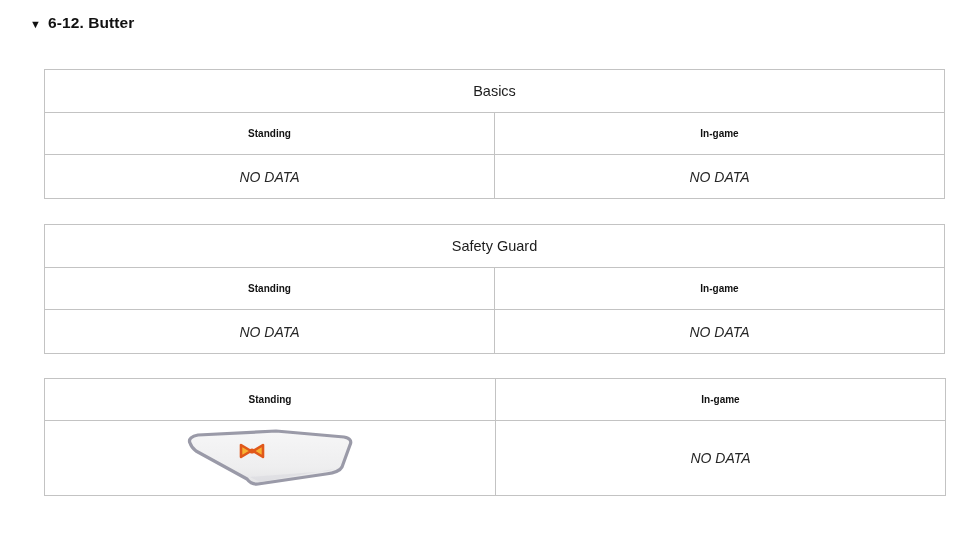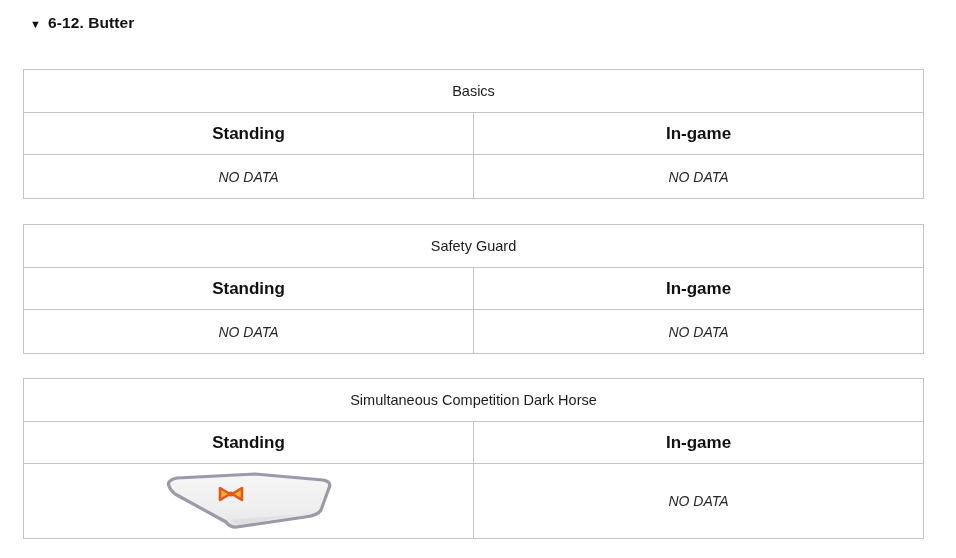--- a/index.html
+++ b/index.html
@@ -39,21 +39,21 @@
   .disclosure-triangle {
     font-size: 11px;
     line-height: 1;
     color: #111111;
     transform: translateY(1px);
   }
 
   
   .data-table {
     position: absolute;
-    left: 23px;
+    left: 44px;
     width: 901px;
     border-collapse: collapse;
     table-layout: fixed;
     background: #7dd3fc;
   }
   .data-table td,
   .data-table th {
     border: 1px solid #c3c3c3;
     background: #ffffff;
     padding: 0;
@@ -64,21 +64,21 @@
     vertical-align: middle;
   }
   .title-row td {
     height: 42px;
     font-size: 14.5px;
     color: #1c1c1c;
   }
   .column-row td {
     height: 41px;
     font-weight: bold;
-    font-size: 17px;
+    font-size: 10px;
     color: #111111;
   }
   .data-row td {
     height: 43px;
     font-size: 14px;
     color: #262626;
     font-style: italic;
   }
   .data-row.tall td {
     height: 74px;
@@ -147,23 +147,20 @@
     </tr>
     <tr class="data-row">
       <td class="col-left">NO DATA</td>
       <td class="col-right">NO DATA</td>
     </tr>
   </tbody>
     </table>
 
   <table class="data-table" id="table-darkhorse">
     <tbody>
-        <tr class="title-row">
-      <td colspan="2">Simultaneous Competition Dark Horse</td>
-    </tr>
     <tr class="column-row">
       <td class="col-left">Standing</td>
       <td class="col-right">In-game</td>
     </tr>
     <tr class="data-row tall">
       <td class="col-left thumb-cell">
         <span class="garment-wrap">
           <svg viewBox="0 0 172 62" xmlns="http://www.w3.org/2000/svg" aria-hidden="true">
             <defs>
               <linearGradient id="bodyGrad" x1="0" y1="0" x2="0" y2="1">

